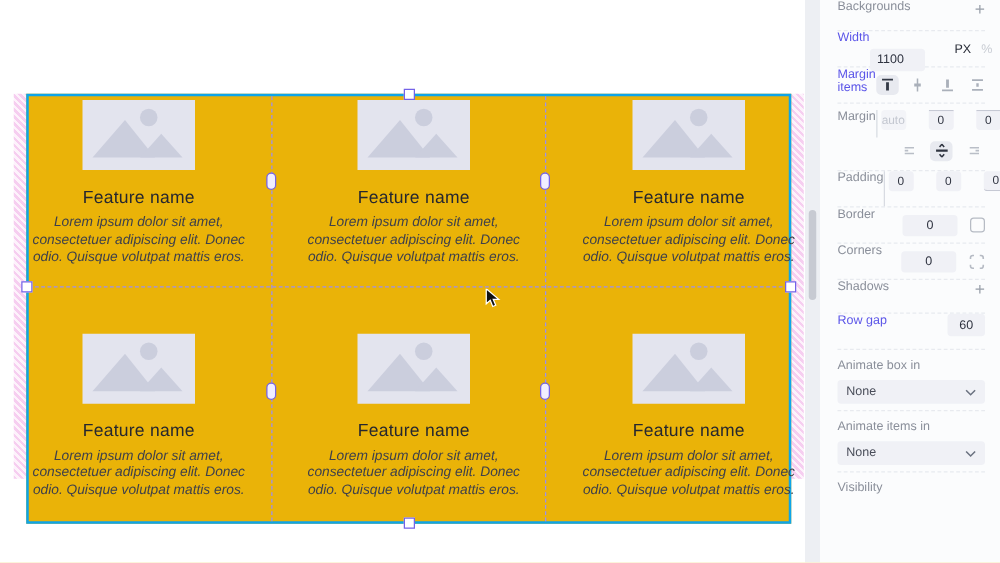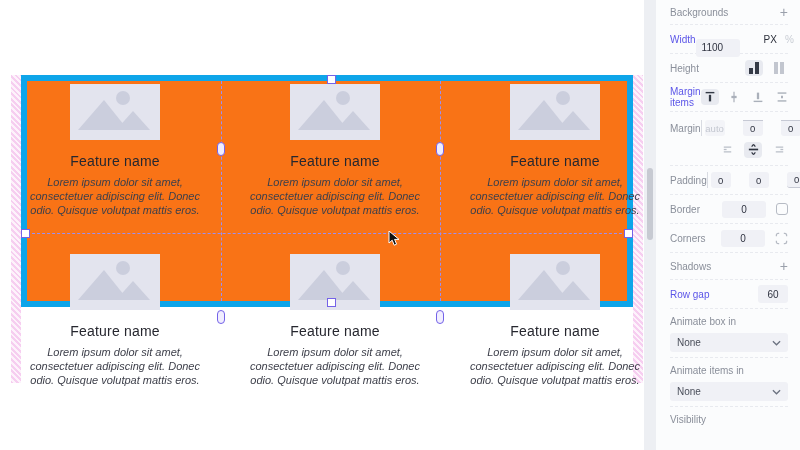--- a/index.html
+++ b/index.html
@@ -6,22 +6,22 @@
   html,body { width:800px; height:450px; overflow:hidden; background:#fff;
     font-family:"Liberation Sans", sans-serif; }
   .stage { position:relative; width:800px; height:450px; background:#fff; }
 
   
   .canvas { position:absolute; left:0; top:0; width:644px; height:450px; background:#ffffff; }
   .hatch { position:absolute; top:75px; height:308px; width:10px;
     background:repeating-linear-gradient(45deg,#f6cef0 0,#f6cef0 2px,#fdf2fb 2px,#fdf2fb 4px); }
   .hatch.left { left:11px; } .hatch.right { left:633px; }
 
-  .grid-box { position:absolute; left:21px; top:75px; width:612px; height:232px;
-    border:6px solid #0ea5e9; background:#f97316; }
+  .grid-box { position:absolute; left:21px; top:75px; width:612px; height:344px;
+    border:2px solid #0ea5e9; background:#eab308; }
   .grid-inner { position:absolute; inset:0; display:grid;
     grid-template-columns:repeat(3,1fr); grid-template-rows:1fr 1fr;
     column-gap:44px; row-gap:33px; }
   .card { display:flex; flex-direction:column; align-items:center; padding-top:3px; }
   .ph { width:90px; height:56px; background:#e3e4ee; display:flex; align-items:center; justify-content:center; }
   .card-title { margin-top:13px; font-size:14px; font-weight:500; color:#26272f; letter-spacing:.2px; }
   .card-body { margin-top:7px; font-size:11px; line-height:1.27; color:#3e404b; text-align:center; width:176px;font-style:italic; }
 
   .vline { position:absolute; top:0; bottom:0; width:0; border-left:1px dashed #9a8ff3; }
   .hline { position:absolute; left:0; right:0; height:0; top:152px; border-top:1px dashed #9a8ff3; }
@@ -31,21 +31,21 @@
   .cursor { position:absolute; left:388px; top:231px; }
 
   
   .gutter { position:absolute; left:644px; top:0; width:12px; height:450px; background:#edeff3; }
   .thumb { position:absolute; left:3px; top:168px; width:6px; height:72px; background:#c7cad2; border-radius:3px; }
 
   
   .panel { position:absolute; left:656px; top:0; width:144px; height:450px;
     background:#fbfcfd; padding:0 12px 0 14px; font-size:10px; color:#8a8f9a; }
   .section { border-bottom:1px dashed #e8eaef; }
-  .row { display:flex; align-items:center; justify-content:space-between; }
+  .row { display:flex; justify-content:space-between; }
   .lbl { color:#8a8f9a; }
   .lbl.active { color:#5b55e8; }
   .plus { color:#9aa0ab; font-size:14px; font-weight:400; line-height:1; cursor:pointer; }
   .field { background:#f0f1f6; border-radius:3px; color:#2f3340; display:flex;
     align-items:center; justify-content:center; }
   .w-input { width:44px; height:18px; justify-content:flex-start; padding-left:6px;margin-top:17px; }
   .unit-px { font-weight:400; color:#2b2f3a; margin-left:24px; }
   .unit-pct { color:#c9cdd4; margin-left:8px; }
   .fgroup { display:flex; gap:18px; border-left:1px solid #d8dbe2; border-right:1px solid #d8dbe2; padding:0 3px; }
   .fgroup .field { width:20px; height:16px; font-size:9.5px; }
@@ -173,37 +173,20 @@
 
     <div class="section row" style="height:29px">
       <span class="lbl active">Width</span>
       <span style="display:flex;align-items:center">
         <span class="field w-input">1100</span>
         <span class="unit-px">PX</span>
         <span class="unit-pct">%</span>
       </span>
     </div>
 
-    <div class="section row" style="height:29px">
-      <span class="lbl">Height</span>
-      <span class="icons">
-        <span class="ibtn active">
-          <span class="bars">
-              <span style="width:4px;height:6px;background:#343a46"></span>
-              <span style="width:4px;height:12px;background:#343a46"></span>
-            </span>
-        </span>
-        <span class="ibtn">
-          <span class="bars">
-              <span style="width:4px;height:12px;background:#c2c6cf"></span>
-              <span style="width:4px;height:12px;background:#c2c6cf"></span>
-            </span>
-        </span>
-      </span>
-    </div>
 
     <div class="section row" style="height:29px">
       <span class="lbl active">Margin items</span>
       <span class="icons" style="gap:6px">
         <span class="ibtn active">
           <svg width="14" height="14" viewBox="0 0 16 16">
               <path d="M3 3 H13" stroke="#343a46" stroke-width="1.6"></path>
               <path d="M8 5.5 V13" stroke="#343a46" stroke-width="2.6"></path>
             </svg>
         </span>

